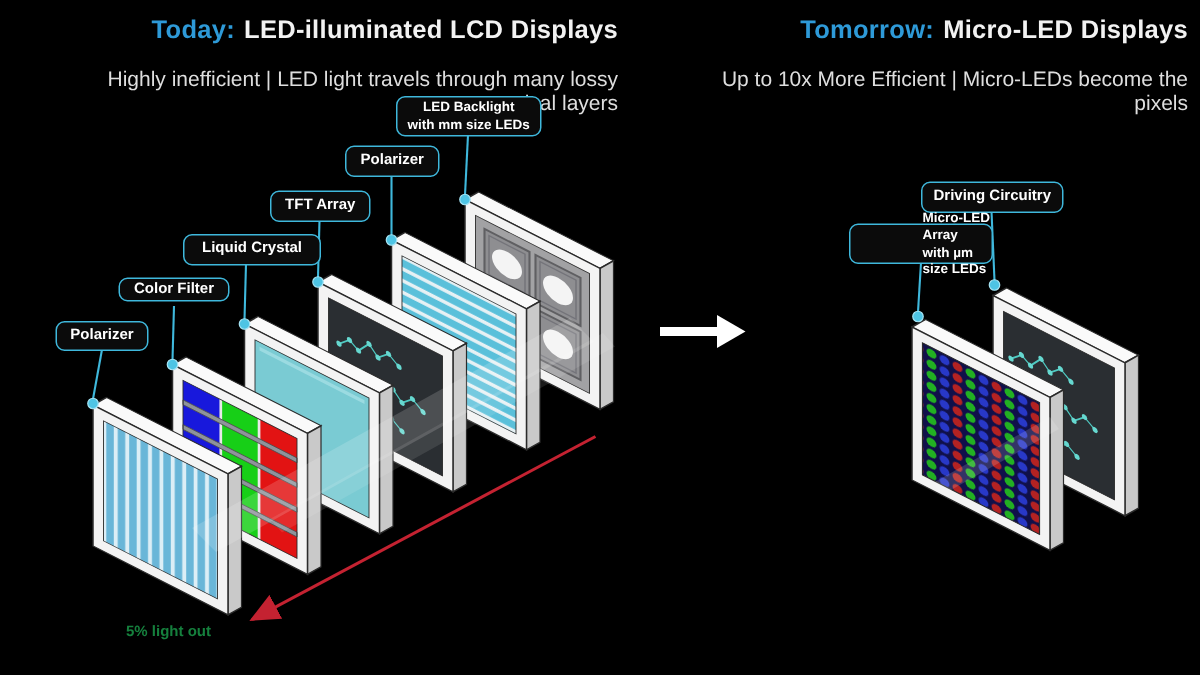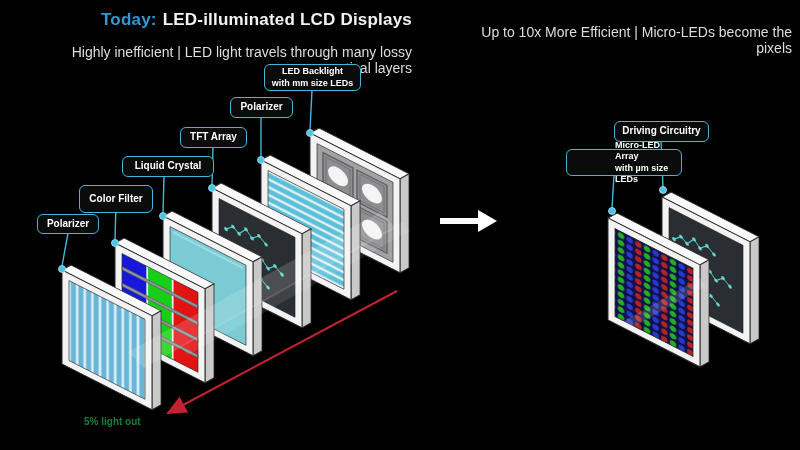--- a/index.html
+++ b/index.html
@@ -8,44 +8,47 @@
   .head{position:absolute;top:10px;text-align:right;z-index:3;}
   .head-left{left:28px;width:384px;}
   .head-right{left:462px;width:330px;}
   .title{font-size:17px;font-weight:bold;color:#f2f2f2;letter-spacing:.2px;}
   .t-hl{color:#2e9ad8;margin-right:6px;}
   .subtitle{font-size:14px;color:#dedede;margin-top:14px;}
   .tag{position:absolute;background:#0b0b0b;border:1.5px solid #3fb8dc;border-radius:6px;
        color:#fff;font-weight:bold;display:flex;flex-direction:column;align-items:center;
        justify-content:center;box-sizing:border-box;z-index:3;line-height:1.25;}
   #tag-pol-f   {left:37px; top:214px;width:62px;height:20px;font-size:10px;}
-  #tag-cf      {left:79px; top:185px;width:74px;height:28px;font-size:10px;}
+  #tag-cf      {left:79px; top:185px;width:74px;height:16px;font-size:10px;}
   #tag-lc      {left:122px;top:156px;width:92px;height:21px;font-size:10px;}
   #tag-tft     {left:180px;top:127px;width:67px;height:21px;font-size:10px;}
   #tag-pol-b   {left:230px;top:97px; width:63px;height:21px;font-size:10px;}
   #tag-led     {left:264px;top:64px; width:97px;height:27px;font-size:9px;}
   #tag-driving {left:614px;top:121px;width:95px;height:21px;font-size:10px;}
-  #tag-micro   {left:566px;top:149px;width:116px;height:27px;font-size:9px;padding-left:48px;}
+  #tag-micro   {left:566px;top:149px;width:96px;height:27px;font-size:9px;padding-left:48px;}
   .note{position:absolute;z-index:3;}
   #light-out{left:84px;top:416px;color:#15803d;font-weight:bold;font-size:10px;}
   #efficient{left:593px;top:373px;color:#3f9b42;font-size:13.5px;}
   svg.diagram{position:absolute;left:0;top:0;z-index:1;}
 </style>
 </head>
 <body>
 
 <div class="stage">
 
   <div class="head head-left">
     <div class="title">
       <span class="t-hl">Today:</span><span>LED-illuminated LCD Displays</span>
     </div>
     <div class="subtitle">Highly inefficient | LED light travels through many lossy optical layers</div>
   </div>
   <div class="head head-right">
+    <div class="title">
+      <span class="t-hl">Tomorrow:</span><span>Micro-LED Displays</span>
+    </div>
     <div class="subtitle">Up to 10x More Efficient | Micro-LEDs become the pixels</div>
   </div>
 
   <svg class="diagram" width="800" height="450" viewBox="0 0 800 450">
     <defs>
       <pattern id="pv" patternUnits="userSpaceOnUse" width="7.6" height="80">
         <rect width="7.6" height="80" fill="#dceef6"></rect>
         <rect x="1.3" width="5" height="80" fill="#69b6d8"></rect>
       </pattern>
       <pattern id="ph" patternUnits="userSpaceOnUse" width="76" height="7.8">

